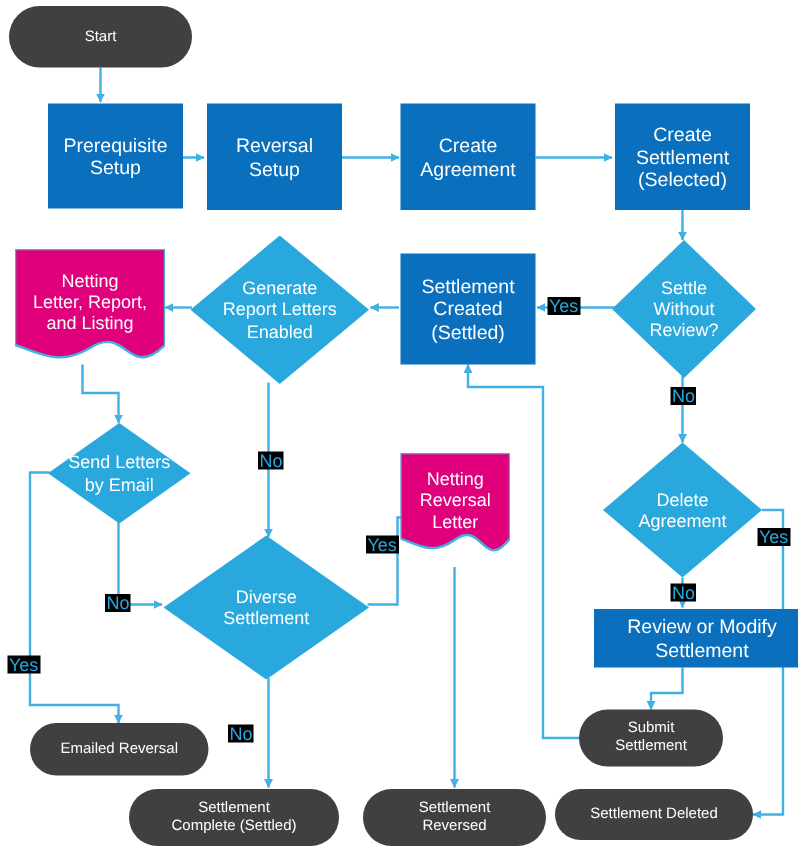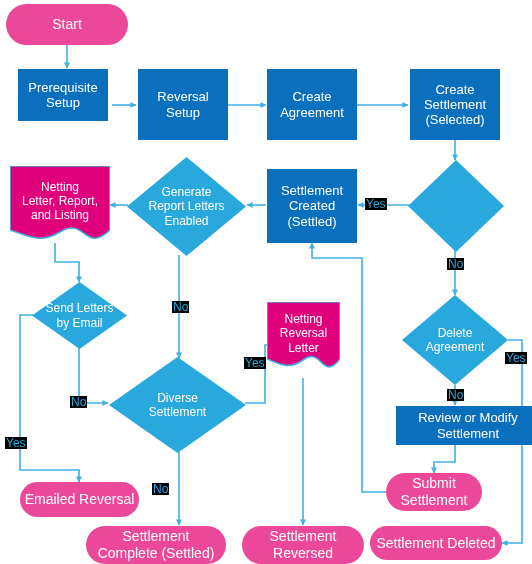--- a/index.html
+++ b/index.html
@@ -4,21 +4,21 @@
 <style>
   html,body{margin:0;padding:0;background:#ffffff;}
   body{width:532px;height:564px;overflow:hidden;
        font-family:"Liberation Sans","DejaVu Sans",sans-serif;}
   #canvas{position:relative;width:532px;height:564px;}
   svg#wires{position:absolute;left:0;top:0;width:532px;height:564px;}
   .node{position:absolute;display:flex;align-items:center;justify-content:center;
         text-align:center;color:#ffffff;line-height:1.18;box-sizing:border-box;}
   .node span{display:block;padding:0 4px;white-space:pre-line;}
   
-  .term{background:#ec4899;border-radius:22px;font-size:14px;}
+  .term{background:#404040;border-radius:22px;font-size:10px;}
   
   .proc{background:#0a70bd;font-size:13px;}
   
   .dec{font-size:12px;}
   .dec .decbg{position:absolute;left:0;top:0;width:100%;height:100%;}
   .dec span{position:relative;z-index:2;}
   
   .doc{font-size:12px;}
   .doc .docbg{position:absolute;left:0;top:0;width:100%;height:100%;}
   .doc span{position:relative;z-index:2;}
@@ -77,21 +77,21 @@
       <path d="M455,445 L455,462 L434,462 L434,473"></path>
 
       <path d="M386,492 L362,492 L362,258 L312,258 L312,243"></path>
     </g>
   </svg>
 
   <div class="node term" style="left:6px;top:4px;width:122px;height:41px;">
     <span>Start</span>
   </div>
 
-  <div class="node proc" style="left:18px;top:69px;width:90px;height:52px;">
+  <div class="node proc" style="left:32px;top:69px;width:90px;height:70px;">
     <span>Prerequisite
 Setup</span>
   </div>
 
   <div class="node proc" style="left:138px;top:69px;width:90px;height:71px;">
     <span>Reversal Setup</span>
   </div>
 
   <div class="node proc" style="left:267px;top:69px;width:90px;height:71px;">
     <span>Create
@@ -101,20 +101,23 @@
   <div class="node proc" style="left:410px;top:69px;width:90px;height:71px;">
     <span>Create
 Settlement
 (Selected)</span>
   </div>
 
   <div class="node dec" style="left:408px;top:160px;width:96px;height:92px;">
     <svg class="decbg" viewBox="0 0 96 92" preserveAspectRatio="none">
       <polygon points="48,0 96,46 48,92 0,46" fill="#29a8dd"></polygon>
     </svg>
+    <span>Settle
+Without
+Review?</span>
   </div>
 
   <div class="node proc" style="left:267px;top:169px;width:90px;height:74px;">
     <span>Settlement
 Created
 (Settled)</span>
   </div>
 
   <div class="node dec" style="left:127px;top:157px;width:119px;height:99px;">
     <svg class="decbg" viewBox="0 0 119 99" preserveAspectRatio="none">

